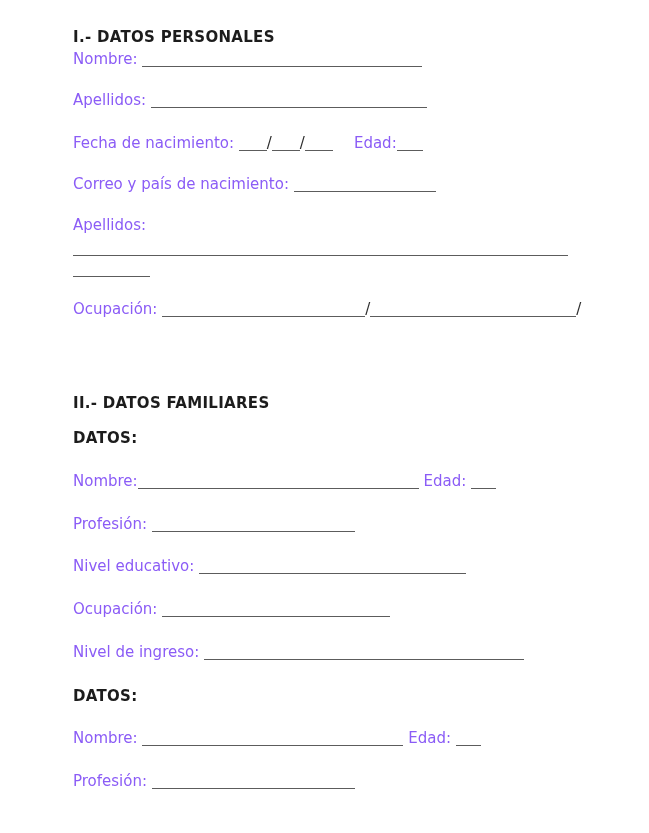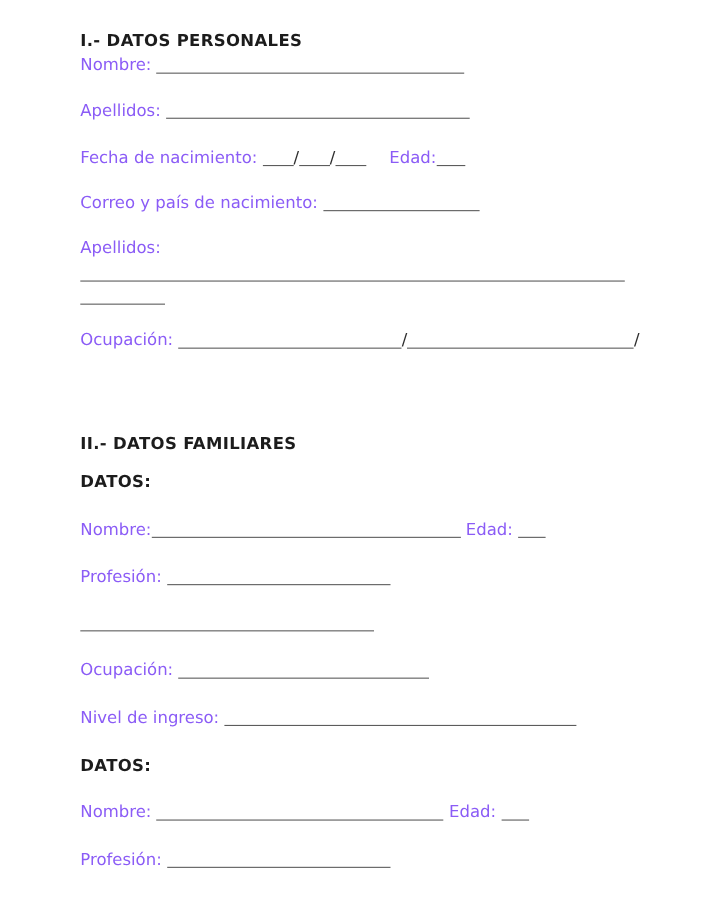--- a/index.html
+++ b/index.html
@@ -68,21 +68,21 @@
 
 
   <div class="row bold" style="top:393px"><span>II.- DATOS FAMILIARES</span></div>
 
   <div class="row bold" style="top:428px"><span>DATOS:</span></div>
 
   <div class="row" style="top:471px"><span class="lbl">Nombre:</span><span class="b" style="width:281px"></span> <span class="lbl">Edad:</span> <span class="b" style="width:25px"></span></div>
 
   <div class="row" style="top:514px"><span class="lbl">Profesión:</span> <span class="b" style="width:203px"></span></div>
 
-  <div class="row" style="top:556px"> <span class="b" style="width:267px"></span></div>
+  <div class="row" style="top:556px"><span class="lbl">Nivel educativo:</span> <span class="b" style="width:267px"></span></div>
 
   <div class="row" style="top:599px"><span class="lbl">Ocupación:</span> <span class="b" style="width:228px"></span></div>
 
   <div class="row" style="top:642px"><span class="lbl">Nivel de ingreso:</span> <span class="b" style="width:320px"></span></div>
 
   <div class="row bold" style="top:686px"><span>DATOS:</span></div>
 
   <div class="row" style="top:728px"><span class="lbl">Nombre:</span> <span class="b" style="width:261px"></span> <span class="lbl">Edad:</span> <span class="b" style="width:25px"></span></div>
 
   <div class="row" style="top:771px"><span class="lbl">Profesión:</span> <span class="b" style="width:203px"></span></div>

